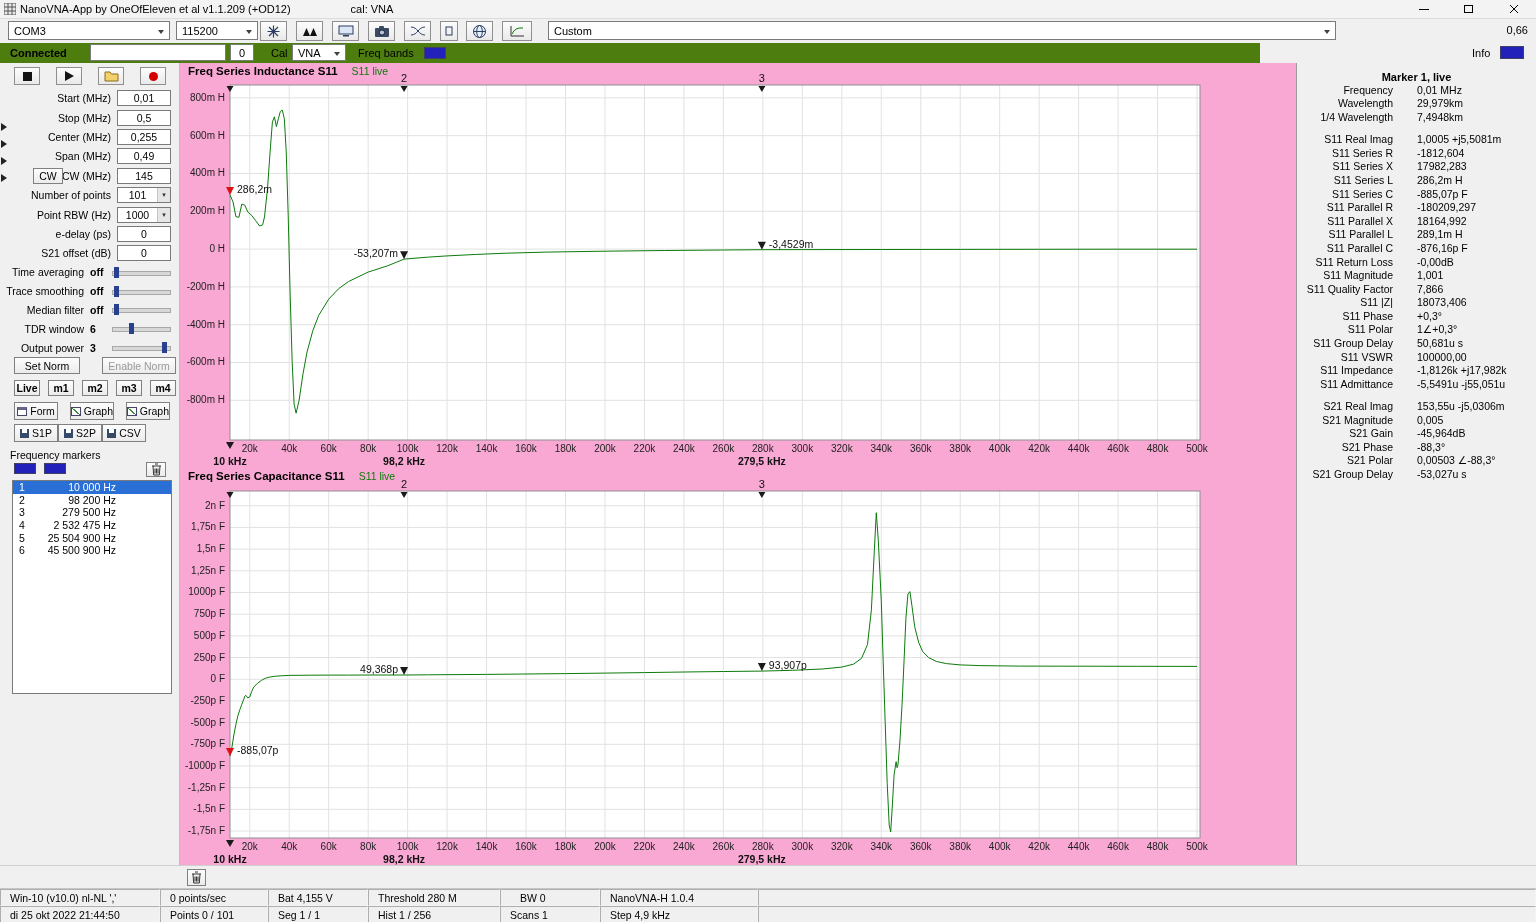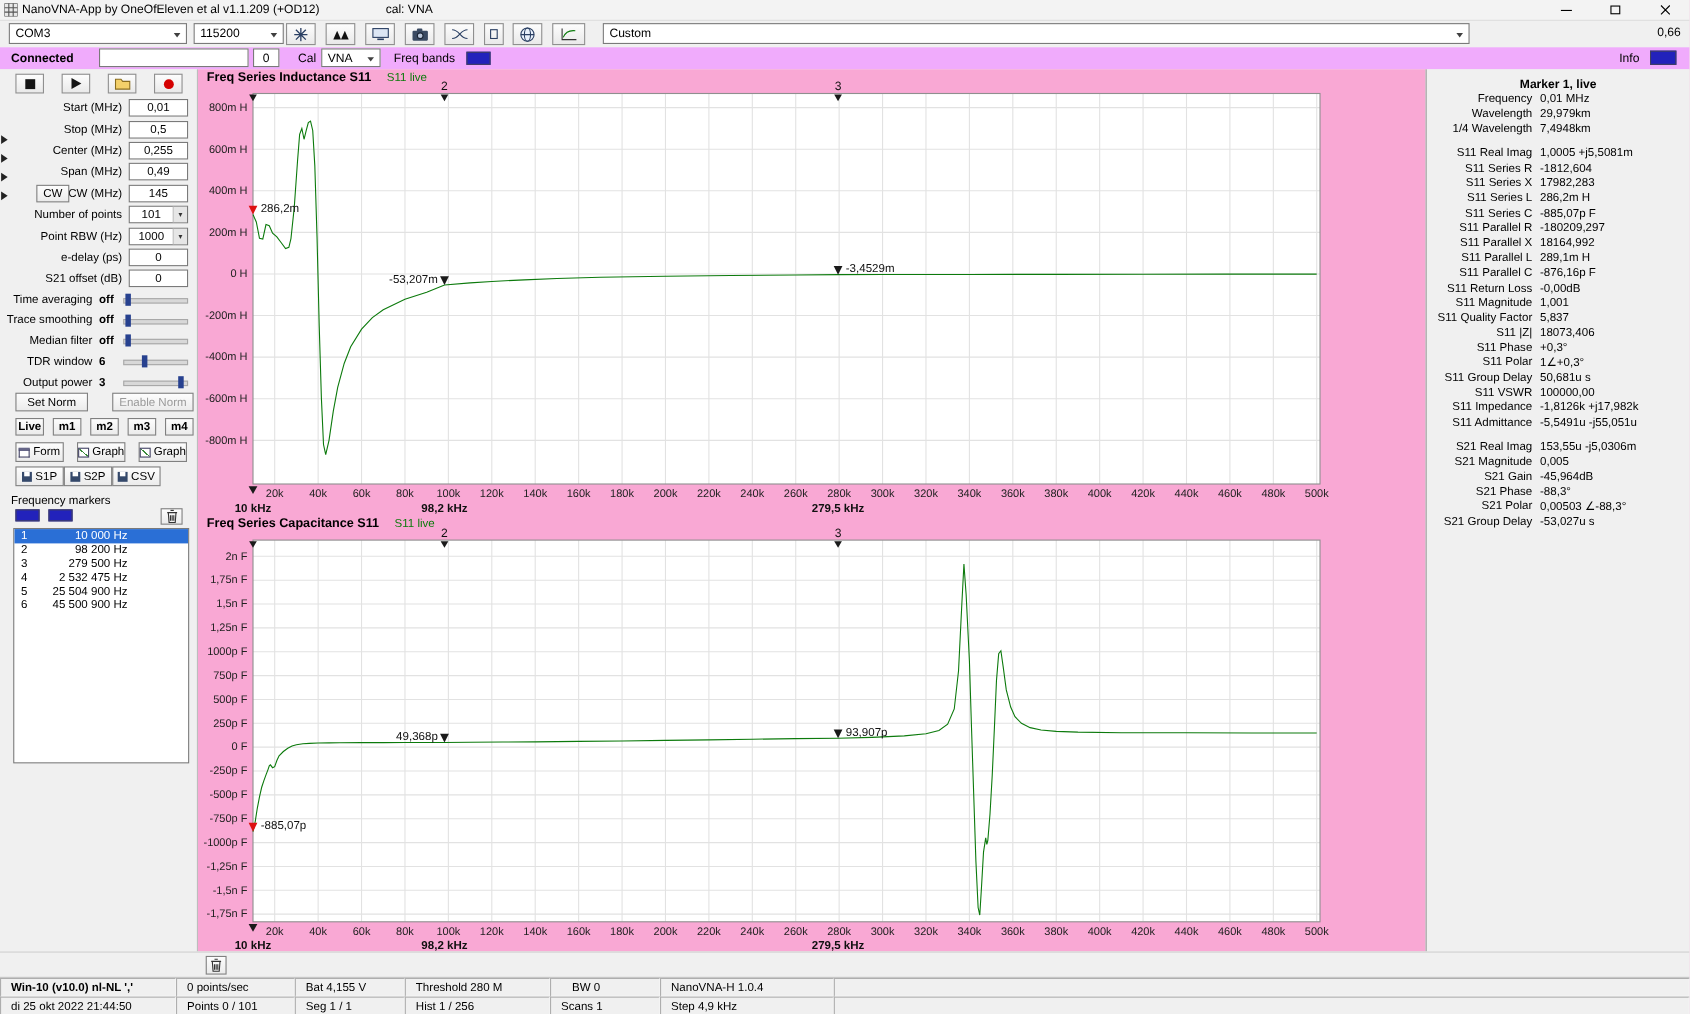--- a/index.html
+++ b/index.html
@@ -9,21 +9,21 @@
 
 #titlebar{position:absolute;left:0;top:0;width:1536px;height:19px;background:#f3f3f3;border-bottom:1px solid #dcdcdc;display:flex;align-items:center}
 #titlebar .ttext{margin-left:4px;font-size:11px}
 #titlebar .cal{margin-left:60px}
 #win-controls{margin-left:auto;display:flex;height:19px}
 .wbtn{width:45px;height:19px;display:flex;align-items:center;justify-content:center}
 .min-shape{width:10px;height:1px;background:#000}
 .max-shape{width:9px;height:8px;border:1px solid #000}
 
 #toolbar1{position:absolute;left:0;top:19px;width:1536px;height:24px;background:#f0f0f0}
-#toolbar2{position:absolute;left:0;top:43px;width:1536px;height:20px;background:#f0abfc}
+#toolbar2{position:absolute;left:0;top:43px;width:1260px;height:20px;background:#4d7c0f}
 .combo{position:absolute;height:19px;border:1px solid #7a7a7a;background:#fff;display:flex;align-items:center;padding-left:5px;font-size:11px}
 .carrow{width:0;height:0;border:3.5px solid transparent;border-top:4.5px solid #404040;margin:6px 5px 0 auto}
 .tbtn{position:absolute;top:2px;width:27px;height:20px;border:1px solid #8f8f8f;background:linear-gradient(#fdfdfd,#e9e9e9);display:flex;align-items:center;justify-content:center}
 .tinput{position:absolute;height:17px;border:1px solid #7a7a7a;background:#fff;display:flex;align-items:center;padding:0 4px;font-size:11px}
 .tlabel{position:absolute;top:4px;font-size:11px}
 .swatch{position:absolute;border:1px solid #404060}
 .placeholder{color:#8a8a8a}
 #val066{position:absolute;right:8px;top:5px;width:44px;text-align:right}
 
 #left-panel{position:absolute;left:0;top:63px;width:180px;height:802px;background:#f0f0f0;border-right:1px solid #bdbdbd}
@@ -87,21 +87,21 @@
 .tick{font-size:10px;fill:#222}
 .mlabel{font-size:10.5px;fill:#101010}
 .mnum{font-size:11px;fill:#101010}
 .axml{font-size:10.5px;font-weight:bold;fill:#101010}
 
 #marker-panel{position:absolute;left:1296px;top:63px;width:240px;height:802px;background:#f0f0f0;border-left:1px solid #9a9a9a}
 #marker-panel-title{margin-top:8px;text-align:center;font-weight:bold;font-size:11px}
 #marker-rows{position:absolute;left:0;top:20px;right:0}
 .mrow{display:flex;height:13.6px;align-items:center;font-size:10.5px}
 .mlbl{width:96px;text-align:right;white-space:nowrap}
-.mval{margin-left:7px;white-space:nowrap}
+.mval{margin-left:24px;white-space:nowrap}
 .mgap{height:8.6px}
 
 #bottom-strip{position:absolute;left:0;top:865px;width:1536px;height:23px;background:#f0f0f0;border-top:1px solid #d0d0d0}
 #strip-trash{position:absolute;left:187px;top:3px;width:19px;height:17px;border:1px solid #808080;background:linear-gradient(#fdfdfd,#ebebeb);display:flex;align-items:center;justify-content:center}
 #statusbar{position:absolute;left:0;top:888px;width:1536px;height:34px;background:#f0f0f0;border-top:1px solid #c6c6c6}
 .srow-bar{display:flex;height:17px}
 .scell{border:1px solid;border-color:#aeaeae #f4f4f4 #f4f4f4 #aeaeae;display:flex;align-items:center;padding-left:9px;font-size:10.5px;white-space:nowrap;overflow:hidden}
 </style>
 </head>
 <body>
@@ -650,21 +650,21 @@
         <div class="mrow">
           <span class="mlbl">S11 Return Loss</span>
           <span class="mval">-0,00dB</span>
         </div>
         <div class="mrow">
           <span class="mlbl">S11 Magnitude</span>
           <span class="mval">1,001</span>
         </div>
         <div class="mrow">
           <span class="mlbl">S11 Quality Factor</span>
-          <span class="mval">5,837</span>
+          <span class="mval">7,866</span>
         </div>
         <div class="mrow">
           <span class="mlbl">S11 |Z|</span>
           <span class="mval">18073,406</span>
         </div>
         <div class="mrow">
           <span class="mlbl">S11 Phase</span>
           <span class="mval">+0,3°</span>
         </div>
         <div class="mrow">
@@ -718,21 +718,21 @@
   <div id="bottom-strip">
     <span id="strip-trash">
         <svg width="11" height="13" viewBox="0 0 11 13">
           <path d="M1 3 h9 M4 1 h3 M2 3 l0.7 9 h5.6 L9 3 M4 5.5 v5 M5.5 5.5 v5 M7 5.5 v5" stroke="#333" fill="none"></path>
         </svg>
       </span>
   </div>
 
   <div id="statusbar">
     <div class="srow-bar" id="status-row-1">
-        <span class="scell" style="width: 160px; font-weight: bold;">Win-10 (v10.0) nl-NL ','</span>
+        <span class="scell" style="width: 160px;">Win-10 (v10.0) nl-NL ','</span>
         <span class="scell" style="width: 108px;">0 points/sec</span>
         <span class="scell" style="width: 100px;">Bat 4,155 V</span>
         <span class="scell" style="width: 132px;">Threshold 280 M</span>
         <span class="scell" style="width: 100px; padding-left: 19px;">BW 0</span>
         <span class="scell" style="width: 158px;">NanoVNA-H 1.0.4</span>
         <span class="scell" style="flex: 1 1 0%;"></span>
       </div>
     <div class="srow-bar" id="status-row-2">
         <span class="scell" style="width: 160px;">di 25 okt 2022 21:44:50</span>
         <span class="scell" style="width: 108px;">Points 0 / 101</span>

